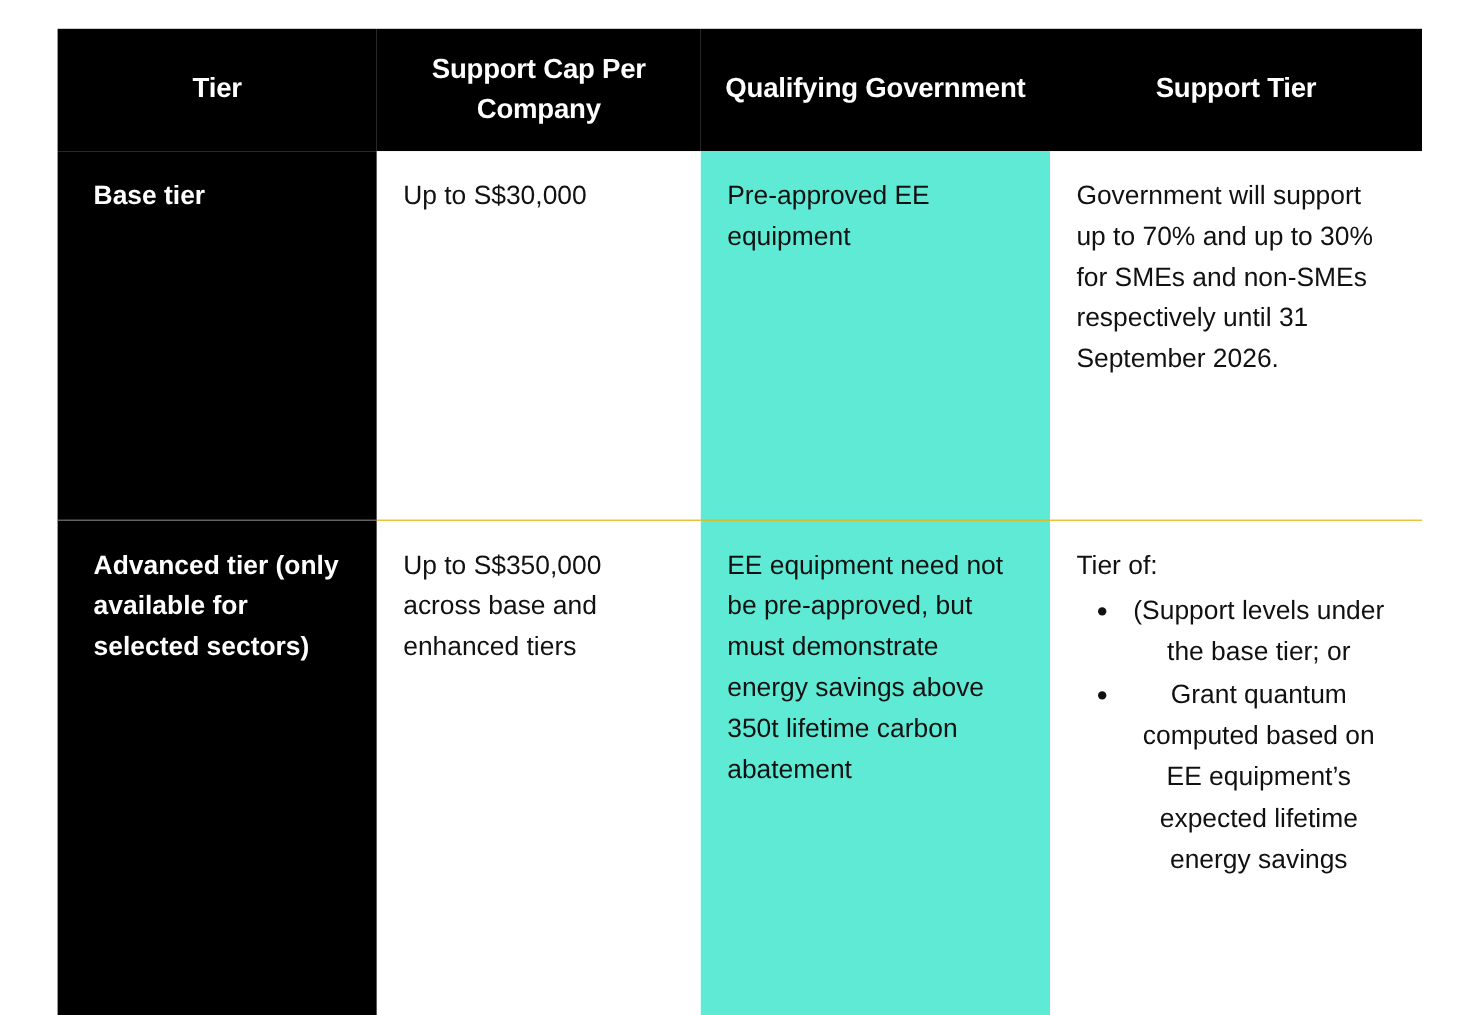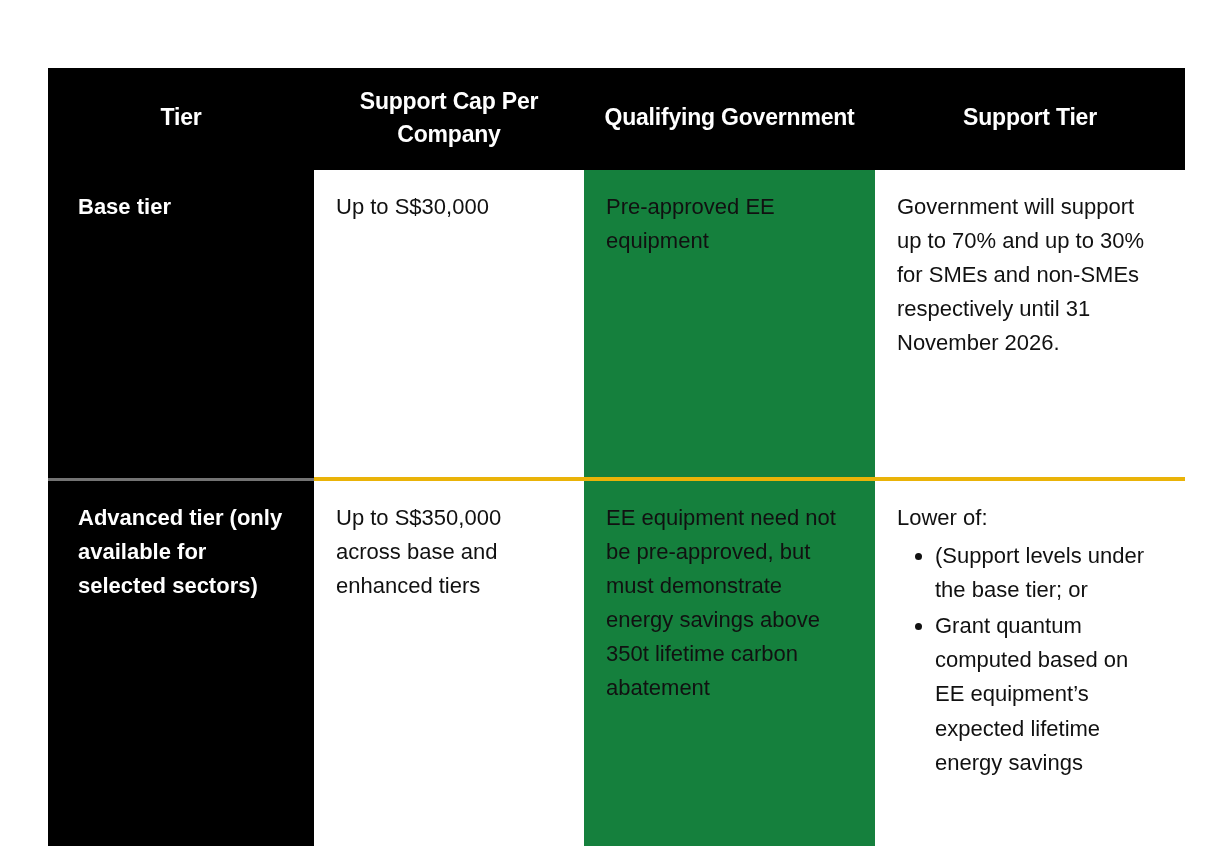--- a/index.html
+++ b/index.html
@@ -11,21 +11,20 @@
   body {
     width: 1221px;
     height: 846px;
     overflow: hidden;
   }
   .page {
     width: 1221px;
     height: 732px;
     position: relative;
     box-sizing: border-box;
-    margin-top: 44px;
   }
   .table-wrap {
     position: absolute;
     left: 48px;
     top: 24px;
     width: 1137px;
   }
   table.tier-table {
     border-collapse: collapse;
     width: 100%;
@@ -47,46 +46,47 @@
     border: none;
     letter-spacing: -0.2px;
   }
   thead tr { height: 102px; }
 
   tbody td {
     vertical-align: top;
     font-size: 22px;
     line-height: 1.55;
     padding: 20px 22px 22px 22px;
-    border-bottom: 4px solid #eab308;
+    border-bottom: 1px solid #eab308;
     color: #111111;
     background: #ffffff;
   }
   tbody td.tier-cell {
     background: #000000;
     color: #ffffff;
     font-weight: bold;
-    border-bottom: 3px solid #737373;
+    border-bottom: 1px solid #737373;
     padding-left: 30px;
   }
   tbody tr:last-child td.tier-cell {
     border-bottom: none;
   }
   tbody td.shaded {
-    background: #15803d;
+    background: #5eead4;
   }
   tbody td.plain-right {
     background: #ffffff;
   }
   tbody tr.row-base td { height: 265px; }
   tbody tr.row-adv td { height: 415px; }
 
   ul.cell-list {
     margin: 4px 0 0 0;
     padding-left: 38px;
+    text-align: center;
   }
   ul.cell-list li {
     margin: 0 0 2px 0;
     padding: 0;
     line-height: 1.55;
   }
   .lead-line { margin: 0; }
 </style>
 </head>
 <body>
@@ -107,29 +107,29 @@
           <th>Qualifying Government</th>
           <th>Support Tier</th>
         </tr>
       </thead>
       <tbody>
         <tr class="row-base">
           <td class="tier-cell">Base tier</td>
           <td class="plain-right">Up to S$30,000</td>
           <td class="shaded">Pre-approved EE equipment</td>
           <td class="plain-right">
-            <p class="lead-line">Government will support up to 70% and up to 30% for SMEs and non-SMEs respectively until 31 November 2026.</p>
+            <p class="lead-line">Government will support up to 70% and up to 30% for SMEs and non-SMEs respectively until 31 September 2026.</p>
           </td>
         </tr>
         <tr class="row-adv">
           <td class="tier-cell">Advanced tier (only available for selected sectors)</td>
           <td class="plain-right">Up to S$350,000 across base and enhanced tiers</td>
           <td class="shaded">EE equipment need not be pre-approved, but must demonstrate energy savings above 350t lifetime carbon abatement</td>
           <td class="plain-right">
-            <p class="lead-line">Lower of:</p>
+            <p class="lead-line">Tier of:</p>
             <ul class="cell-list">
               <li>(Support levels under the base tier; or</li>
               <li>Grant quantum computed based on EE equipment’s expected lifetime energy savings</li>
             </ul>
           </td>
         </tr>
       </tbody>
     </table>
   </div>
 </div>

